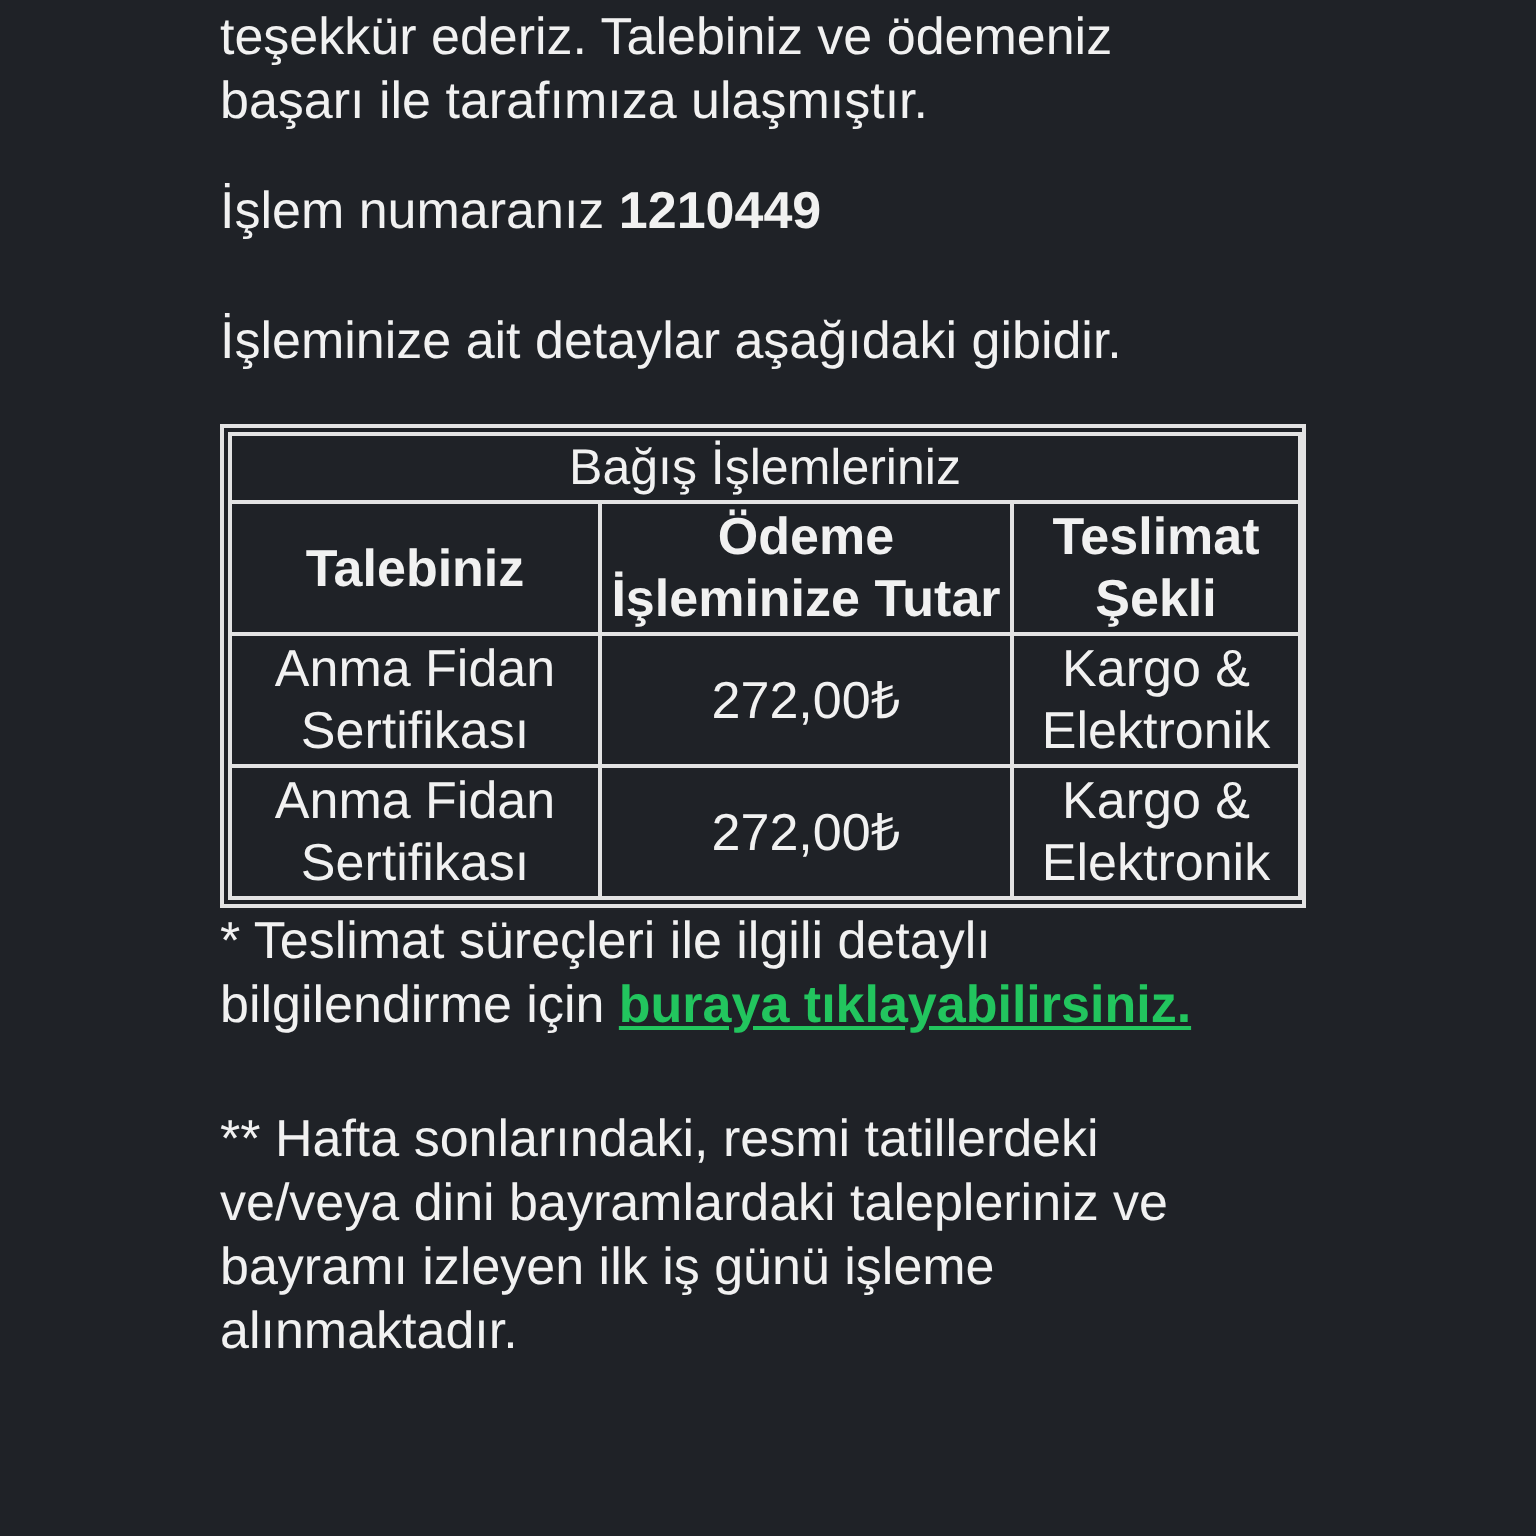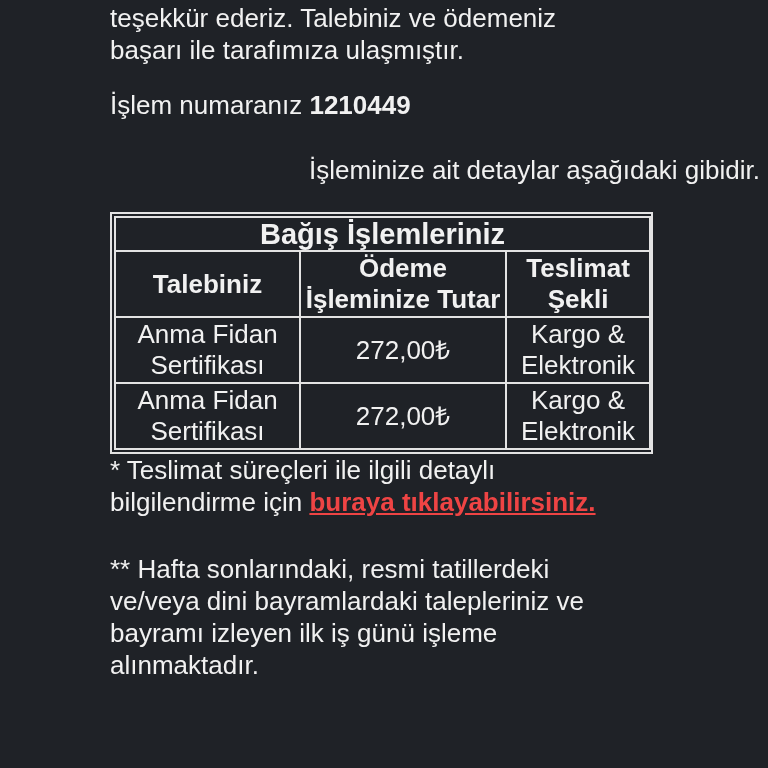--- a/index.html
+++ b/index.html
@@ -13,21 +13,21 @@
   }
   .content {
     box-sizing: border-box;
     width: 768px;
     padding: 2px 8px 0 110px;
     font-size: 26px;
     line-height: 32px;
   }
   .para { margin: 0; }
   .mt-num { margin-top: 23px; }
-  .mt-details { margin-top: 33px; text-align: right; }
+  .mt-details { margin-top: 33px; }
   .bold { font-weight: bold; text-align: right; }
 
   .table-wrap {
     box-sizing: border-box;
     margin-top: 26px;
     width: 543px;
     border: 2px solid #e3e3e3;
     padding: 2px;
   }
   table {
@@ -40,26 +40,26 @@
   col.c3 { width: 144px; }
   th, td {
     border: 2px solid #e3e3e3;
     text-align: center;
     vertical-align: middle;
     padding: 1px 2px;
     overflow: hidden;
   }
   th { font-weight: bold; line-height: 31px; font-size: 26px; }
   td { line-height: 31px; font-size: 26px; }
-  .title-cell { font-size: 29px; line-height: 30px; font-weight: bold; }
+  .title-cell { font-size: 25px; line-height: 30px; font-weight: normal; }
 
   .fn1 { }
   .fn2 { margin-top: 35px; }
   a.link {
-    color: #ef4444;
+    color: #22c55e;
     font-weight: bold;
     text-decoration: underline;
     cursor: pointer;
   }
 </style>
 </head>
 <body>
 
 <div class="content">
 

